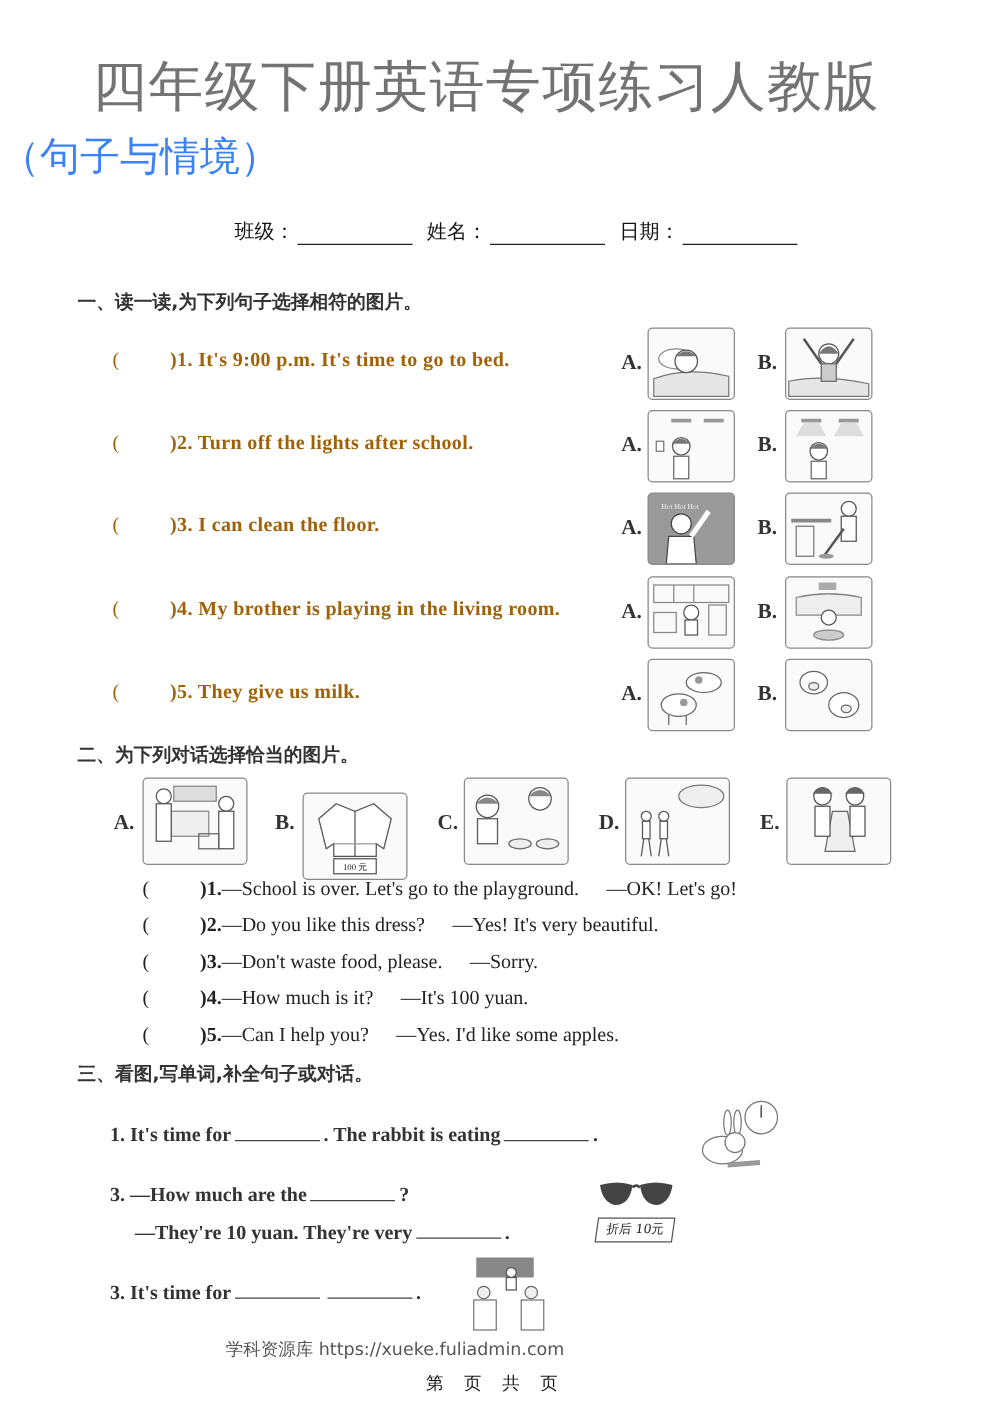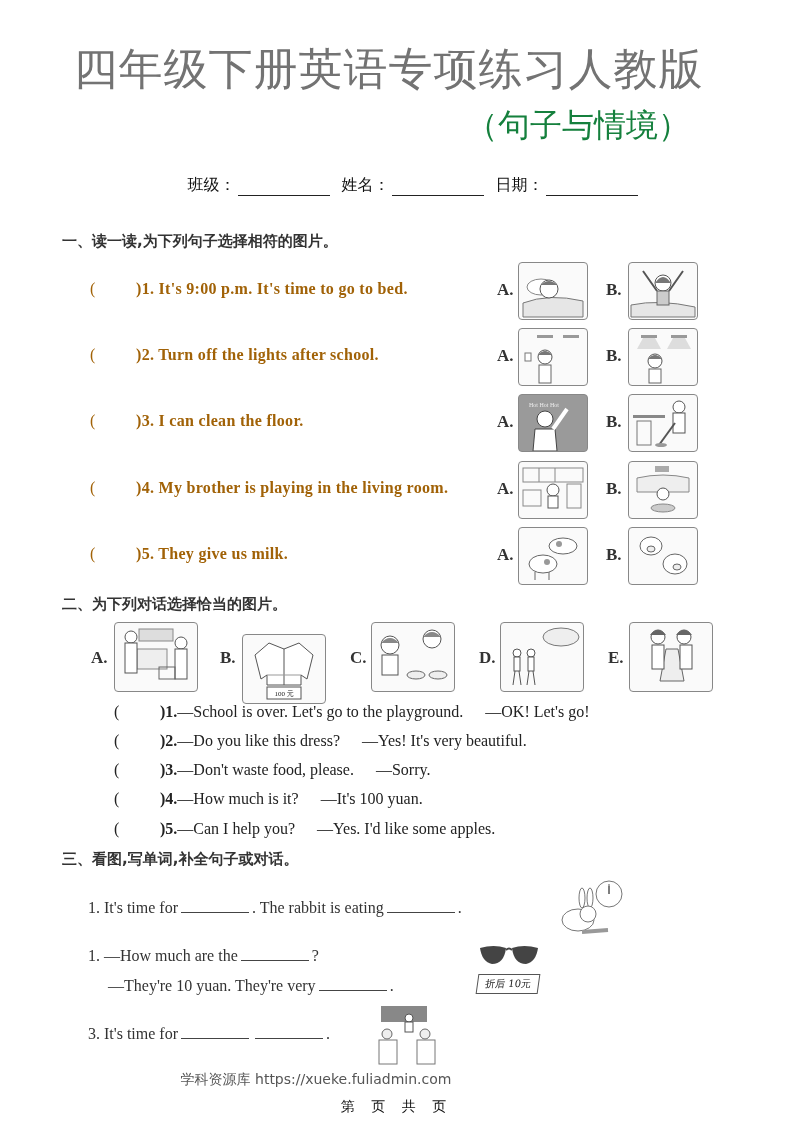--- a/index.html
+++ b/index.html
@@ -1,31 +1,31 @@
 <!DOCTYPE html>
 <html><head>
 <meta charset="utf-8">
 <style>
   html, body { margin: 0; padding: 0; background: #ffffff; }
   body { width: 793px; height: 1122px; position: relative; overflow: hidden; color: #1a1a1a; font-family: "Liberation Serif", "DejaVu Serif", serif; }
   .abs { position: absolute; }
   .title { left: 0; width: 777px; top: 40px; text-align: center; font-family: "DejaVu Sans", "Liberation Sans", sans-serif; font-size: 44px; letter-spacing: 1px; color: #737373; font-weight: 500; }
-  .subtitle { left: 0; width: 690px; top: 104px; text-align: right; font-family: "DejaVu Sans", "Liberation Sans", sans-serif; font-size: 32px; color: #15803d; }
+  .subtitle { left: 0; width: 690px; top: 104px; text-align: left; font-family: "DejaVu Sans", "Liberation Sans", sans-serif; font-size: 32px; color: #3b82f6; }
   .info-row { left: 0; width: 793px; top: 175px; display: flex; justify-content: center; gap: 12px; font-family: "DejaVu Sans", "Liberation Sans", sans-serif; font-size: 16px; color: #111; padding-left: 16px; }
   .info-field { display: flex; align-items: flex-end; }
   .info-line { display: inline-block; width: 92px; border-bottom: 1px solid #222; height: 16px; margin-left: 2px; }
   .sec-heading { font-family: "DejaVu Sans", "Liberation Sans", sans-serif; font-size: 15px; font-weight: bold; color: #333; left: 62px; }
   .q1-row { left: 90px; font-size: 16px; font-weight: bold; color: #a16207; letter-spacing: 0.3px; }
   .paren-l { display: inline-block; width: 46px; font-weight: normal; }
   .opt-letter { font-size: 17px; font-weight: bold; color: #333; }
   .pic { border: 1px solid #888; border-radius: 4px; background: #fafafa; overflow: hidden; }
   .pic svg { width: 100%; height: 100%; display: block; }
   .q2-row { left: 90px; font-size: 16px; color: #222; font-family: "Liberation Serif", serif; margin-left: 24px; }
   .q2-row .num { font-weight: bold; }
-  .q3-row { left: 88px; font-size: 16px; font-weight: normal; color: #333; }
+  .q3-row { left: 88px; font-size: 16px; font-weight: bold; color: #333; }
   .blank { display: inline-block; width: 68px; border-bottom: 1px solid #444; height: 14px; margin: 0 3px; }
   .footer-src { left: 0; width: 632px; top: 1071px; text-align: center; font-family: "DejaVu Sans", "Liberation Sans", sans-serif; font-size: 14px; color: #555; }
   .footer-page { left: 0; width: 793px; top: 1098px; text-align: center; font-family: "DejaVu Sans", "Liberation Sans", sans-serif; font-size: 14px; color: #111; letter-spacing: 6px; }
 </style>
 </head>
 <body>
 
 <div class="abs title">四年级下册英语专项练习人教版</div>
 <div class="abs subtitle">（句子与情境）</div>
 <div class="abs info-row">
@@ -236,21 +236,21 @@
       <line x1="57" y1="16" x2="57" y2="6" stroke="#555"></line>
       <line x1="57" y1="16" x2="57" y2="8" stroke="#555"></line>
       <ellipse cx="26" cy="42" rx="16" ry="11" fill="#fff" stroke="#777"></ellipse>
       <ellipse cx="30" cy="20" rx="3" ry="10" fill="#fff" stroke="#777"></ellipse>
       <ellipse cx="38" cy="20" rx="3" ry="10" fill="#fff" stroke="#777"></ellipse>
       <circle cx="36" cy="36" r="8" fill="#fff" stroke="#777"></circle>
       <path d="M30 54 L56 52" stroke="#999" stroke-width="4"></path>
     </svg>
 </div>
 
-<div class="abs q3-row" style="top:946px;"><span>1. —How much are the</span><span class="blank"></span><span>?</span></div>
+<div class="abs q3-row" style="top:946px;"><span>3. —How much are the</span><span class="blank"></span><span>?</span></div>
 <div class="abs" style="left:478px;top:942px;width:62px;height:28px;">
   <svg viewBox="0 0 62 28" width="62" height="28">
       <path d="M2 6 Q16 2 28 6 Q26 22 14 22 Q4 20 2 6Z" fill="#444"></path>
       <path d="M34 6 Q46 2 60 6 Q58 20 48 22 Q36 22 34 6Z" fill="#444"></path>
       <path d="M28 8 Q31 5 34 8" stroke="#444" stroke-width="2" fill="none"></path>
     </svg>
 </div>
 <div class="abs q3-row" style="left:108px;top:976px;"><span>—They're 10 yuan. They're very</span><span class="blank"></span><span>.</span></div>
 <div class="abs" style="left:477px;top:974px;width:60px;height:18px;border:1px solid #555;transform:skewX(-8deg);font-family:'DejaVu Serif',serif;font-size:10px;text-align:center;line-height:18px;color:#222;">折后 10元</div>
 

